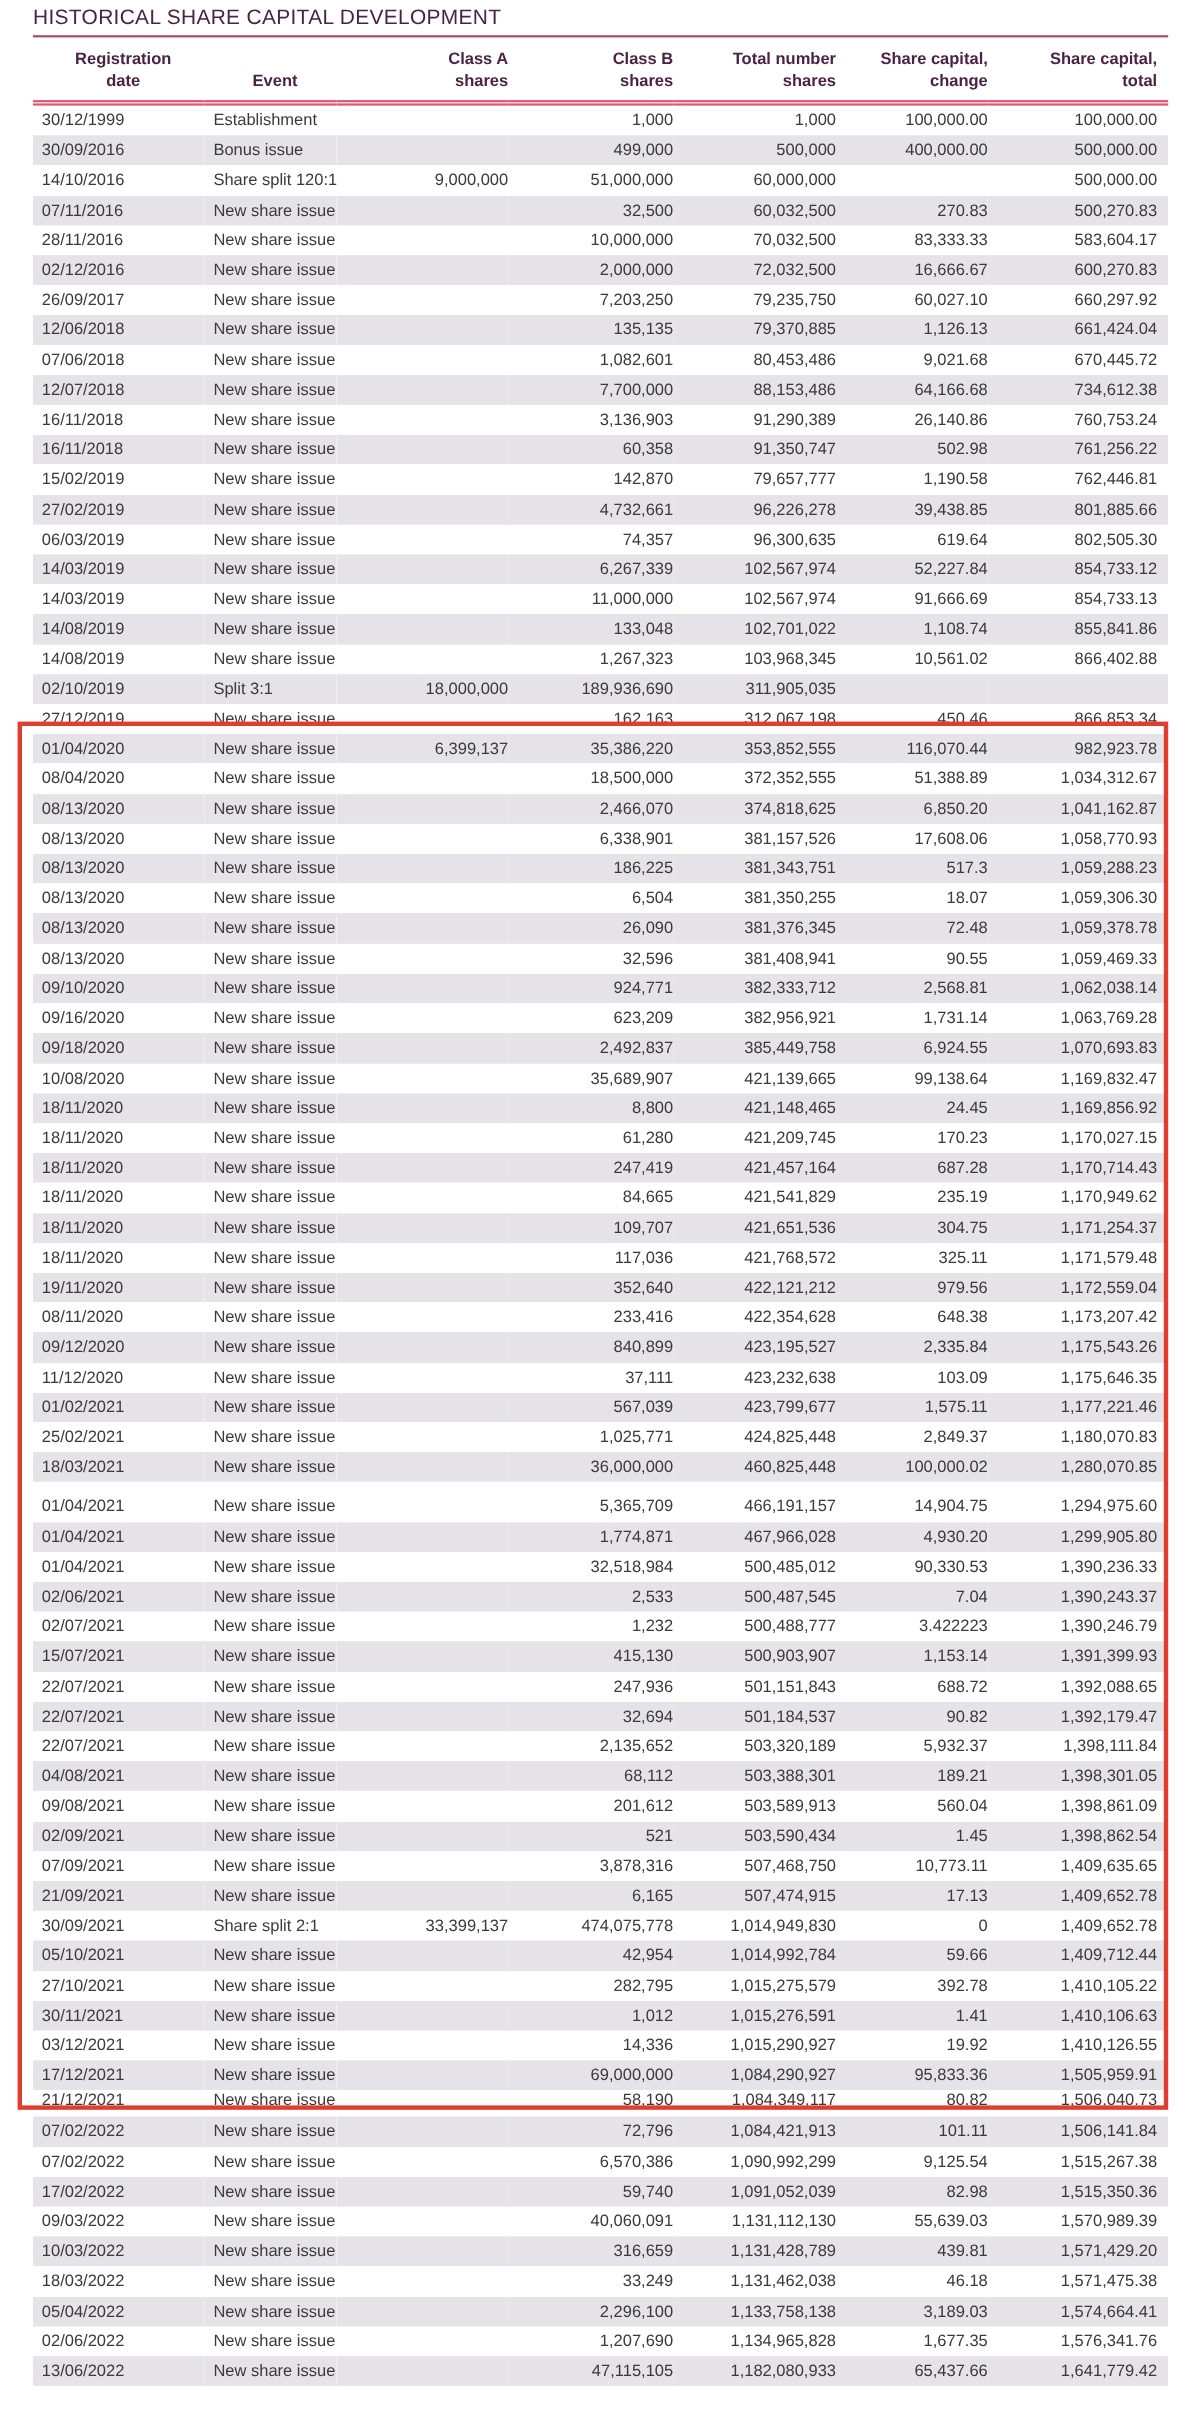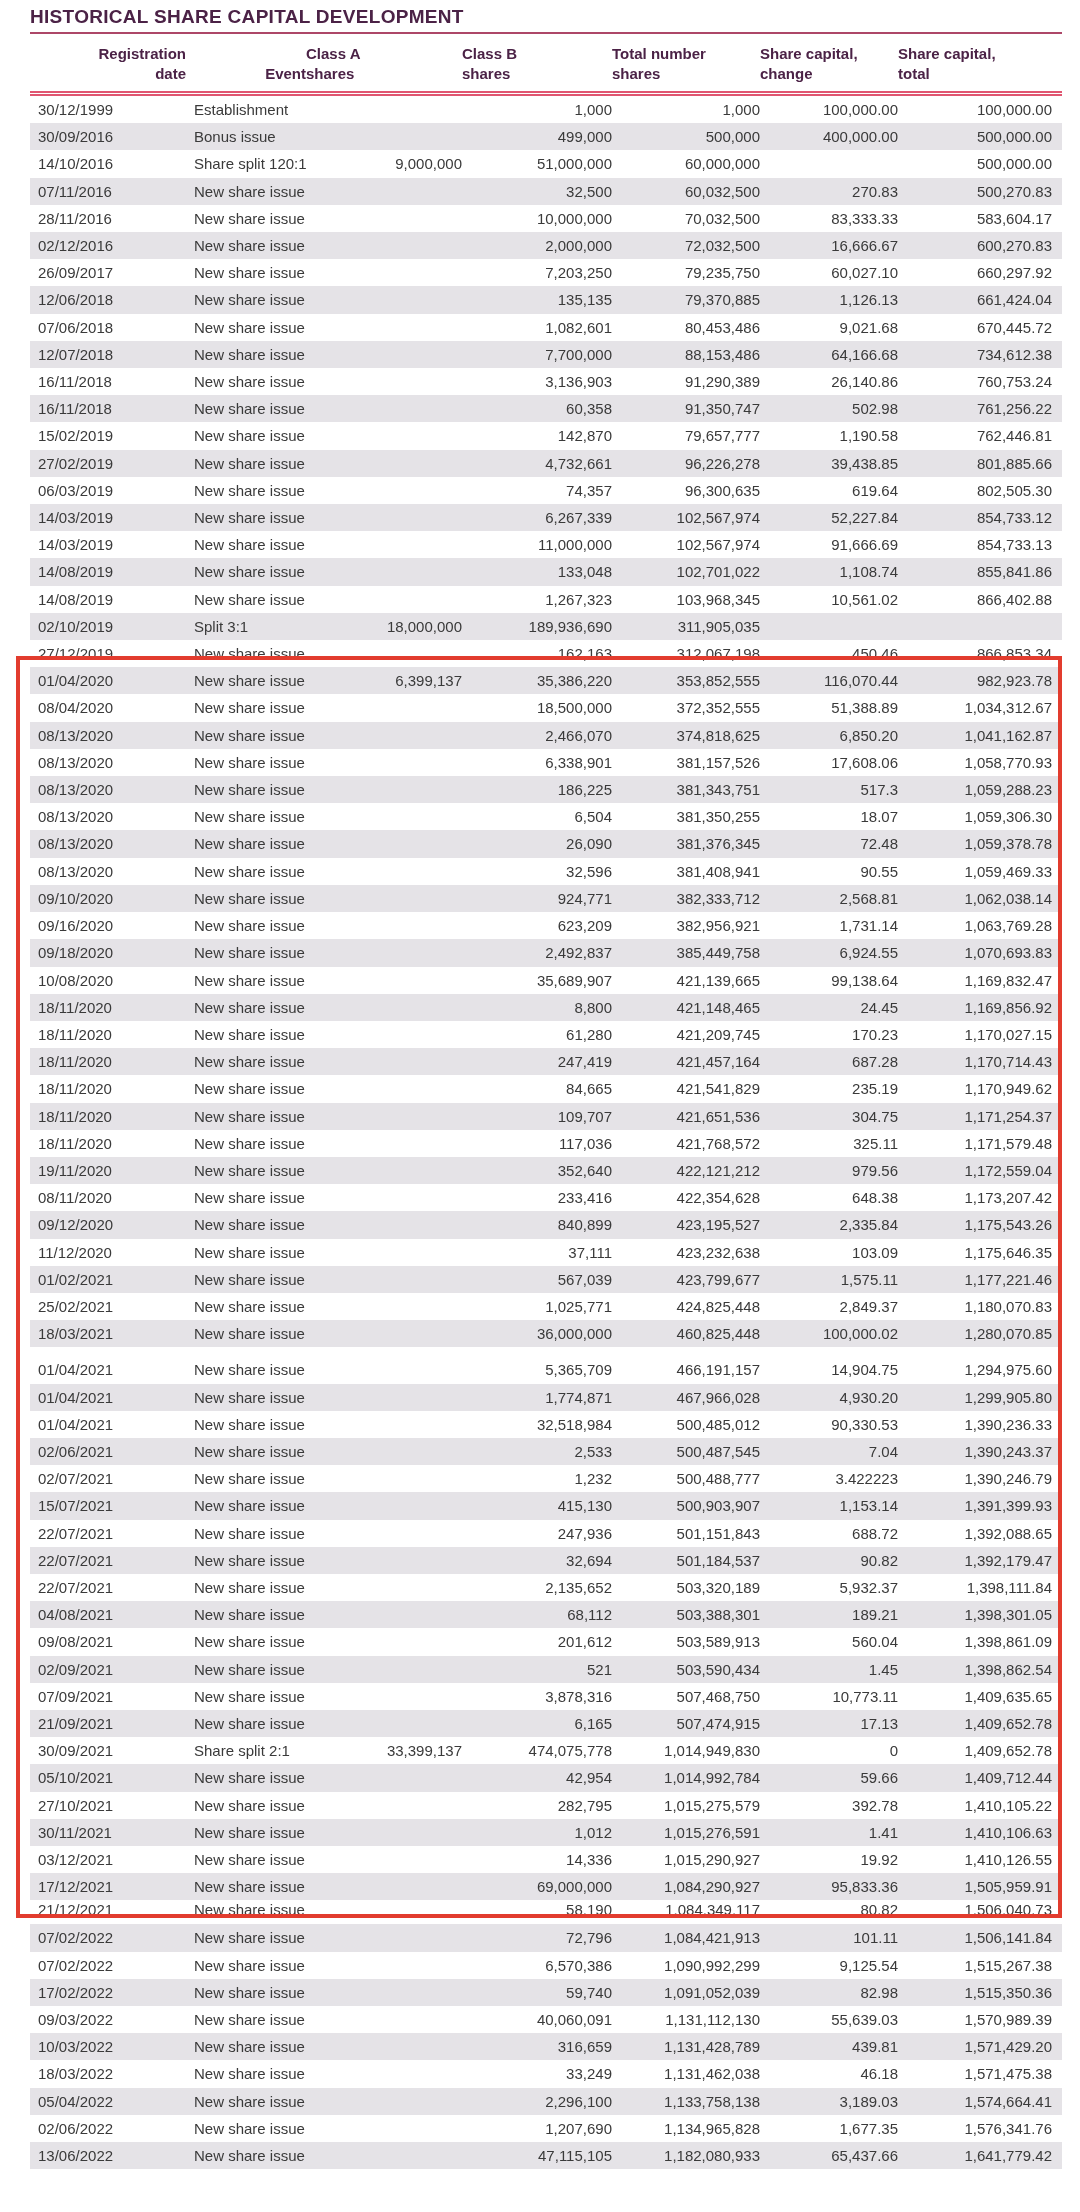--- a/index.html
+++ b/index.html
@@ -2,21 +2,21 @@
 <html style="--heading: #4b2246; --title-rule: #ad4768; --rule-pink: #e05570; --stripe: #e5e3e7; --body-text: #3a3a3a; --highlight: #e23c2e;"><head>
 <meta charset="utf-8">
 <style>
   html,body{margin:0;padding:0;background:#ffffff;}
   .page{
     position:relative;width:1080px;height:2212px;background:#ffffff;
     font-family:"Liberation Sans",sans-serif;overflow:hidden;
   }
   .title{
     position:absolute;top:6px;left:30px;margin:0;
-    font-size:19px;font-weight:bold;letter-spacing:.3px;
+    font-size:19px;font-weight:normal;letter-spacing:.3px;
     color:var(--heading,#4b2246);
   }
   .title-rule{
     position:absolute;top:32px;left:30px;width:1032px;height:2px;
     background:var(--title-rule,#ad4768);
   }
   table.capital{
     position:absolute;top:36px;left:30px;width:1032px;
     border-collapse:collapse;table-layout:fixed;
   }
@@ -26,22 +26,22 @@
   col.c-classb{width:150px}
   col.c-totshares{width:148px}
   col.c-change{width:138px}
   col.c-captotal{width:164px}
   thead th{
     vertical-align:bottom;padding:8px 0 7px 0;line-height:20px;
     font-size:15px;font-weight:bold;color:var(--heading,#4b2246);
     border-bottom:5px double var(--rule-pink,#e05570);
     white-space:nowrap;
   }
-  th.left{text-align:right;padding-left:8px}
-  th.right{text-align:left}
+  th.left{text-align:center;padding-left:8px}
+  th.right{text-align:right}
   thead th:last-child{padding-right:10px}
   tbody td{
     font-size:15px;color:var(--body-text,#3a3a3a);
     height:27.2px;line-height:27.2px;padding:0;white-space:nowrap;
     overflow:hidden;
   }
   td.left{text-align:left;padding-left:8px}
   td.right{text-align:right}
   tbody td:last-child{padding-right:10px}
   tr.stripe td{background:var(--stripe,#e5e3e7)}

